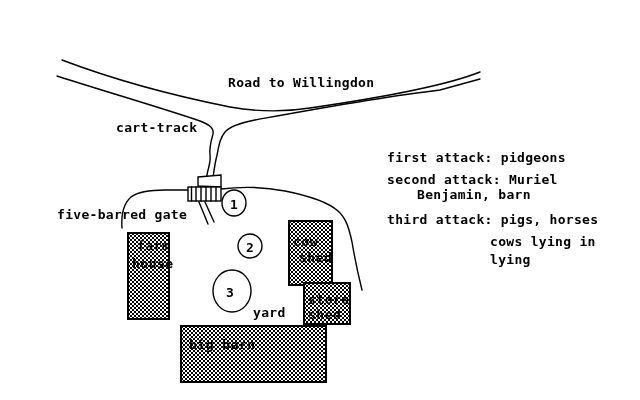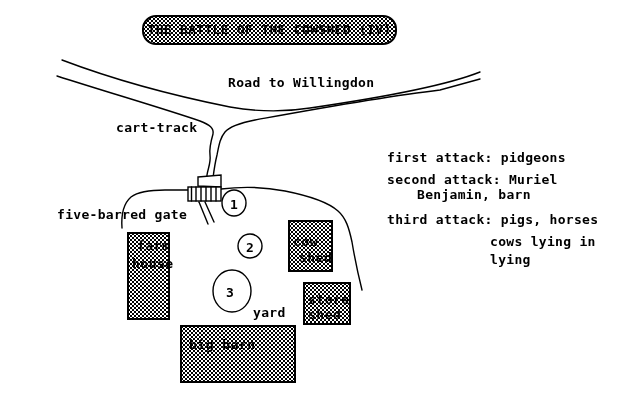--- a/index.html
+++ b/index.html
@@ -22,23 +22,23 @@
     background-position:0 0,2px 2px;
   }
   .title-box{
     position:absolute;left:142px;top:15px;width:255px;height:30px;
     border:2px solid #000;border-radius:14px;
     display:flex;align-items:center;justify-content:center;
   }
   .title-box .lbl{position:static;background:transparent;}
   .bldg{position:absolute;border:2px solid #000;}
   .farm-house{left:127px;top:232px;width:43px;height:88px;}
-  .cow-shed{left:288px;top:220px;width:45px;height:52px;}
+  .cow-shed{left:288px;top:220px;width:45px;height:66px;}
   .store-shed{left:303px;top:282px;width:48px;height:43px;}
-  .big-barn{left:180px;top:325px;width:116px;height:58px;}
+  .big-barn{left:180px;top:325px;width:147px;height:58px;}
   .bldg .lbl{letter-spacing:0.5px;}
   svg.draw{position:absolute;left:0;top:0;}
   .marker-num{
     position:absolute;font-size:13px;font-weight:bold;line-height:13px;
     transform:translate(-50%,-50%);
   }
 </style>
 </head>
 <body>
 
@@ -58,23 +58,20 @@
     <path d="M191.5,187 V201 M196,187 V201 M201,187 V201 M206,187 V201 M211,187 V201 M216,187 V201"></path>
 
     <path d="M199,202 L208,224"></path>
     <path d="M205,202 L214,222"></path>
 
     <ellipse cx="234" cy="203" rx="12" ry="13"></ellipse>
     <ellipse cx="250" cy="246" rx="12" ry="12"></ellipse>
     <ellipse cx="232" cy="291" rx="19" ry="21"></ellipse>
   </svg>
 
-  <div class="title-box dither">
-    <span class="lbl">THE BATTLE OF THE COWSHED (IV)</span>
-  </div>
 
   <div class="lbl" style="left:116px;top:121px;">cart-track</div>
   <div class="lbl" style="left:228px;top:76px;">Road to Willingdon</div>
   <div class="lbl" style="left:57px;top:164px;margin-top:44px;">five-barred gate</div>
   <div class="lbl" style="left:253px;top:306px;">yard</div>
 
   <div class="bldg farm-house dither">
     <div class="lbl" style="left:8px;top:5px;">farm</div>
     <div class="lbl" style="left:3px;top:23px;">house</div>
   </div>

